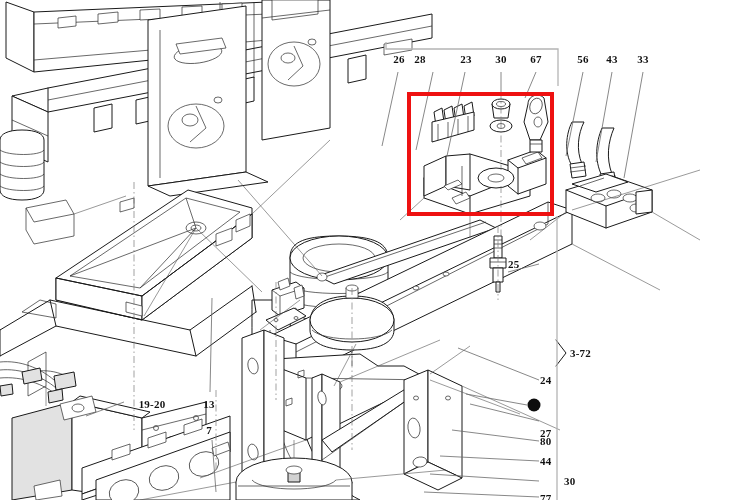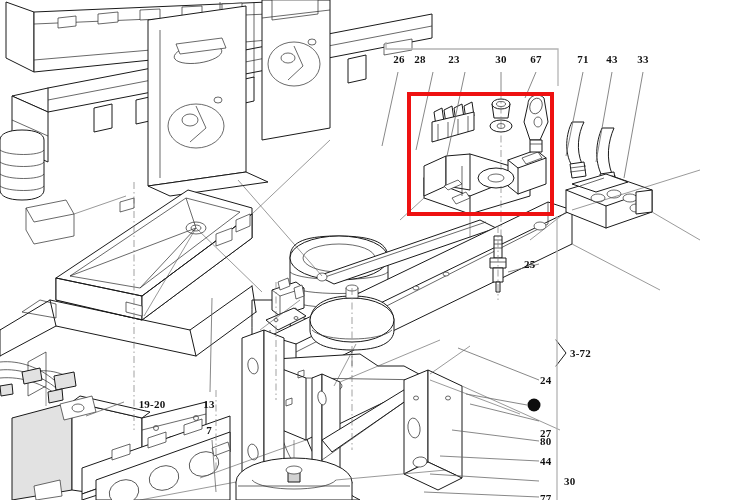--- a/index.html
+++ b/index.html
@@ -452,28 +452,28 @@
       <path class="brk" d="M557 216 L557 500"></path>
     </g>
   </svg>
 
   <div id="red-box"></div>
 
   <div class="bullet-dot" style="left:534px; top:405px;"></div>
 
   <div class="label top" style="left:399px; top:54px;">26</div>
   <div class="label top" style="left:420px; top:54px;">28</div>
-  <div class="label top" style="left:454px; top:54px;text-align:center;">23</div>
+  <div class="label top" style="left:466px; top:54px;text-align:center;">23</div>
   <div class="label top" style="left:501px; top:54px;">30</div>
   <div class="label top" style="left:536px; top:54px;">67</div>
-  <div class="label top" style="left:583px; top:54px;">71</div>
+  <div class="label top" style="left:583px; top:54px;">56</div>
   <div class="label top" style="left:612px; top:54px;">43</div>
   <div class="label top" style="left:643px; top:54px;">33</div>
 
-  <div class="label right" style="left:524px; top:264px;">25</div>
+  <div class="label right" style="left:508px; top:264px;">25</div>
   <div class="label right" style="left:570px; top:353px;">3-72</div>
   <div class="label right" style="left:540px; top:380px;">24</div>
   <div class="label right" style="left:540px; top:433px;">27</div>
   <div class="label right" style="left:540px; top:441px;">80</div>
   <div class="label right" style="left:540px; top:461px;">44</div>
   <div class="label right" style="left:540px; top:481px;margin-left:24px;">30</div>
   <div class="label right" style="left:540px; top:498px;">77</div>
 
   <div class="label free" style="left:152px; top:404px;">19-20</div>
   <div class="label free" style="left:209px; top:404px;">13</div>

